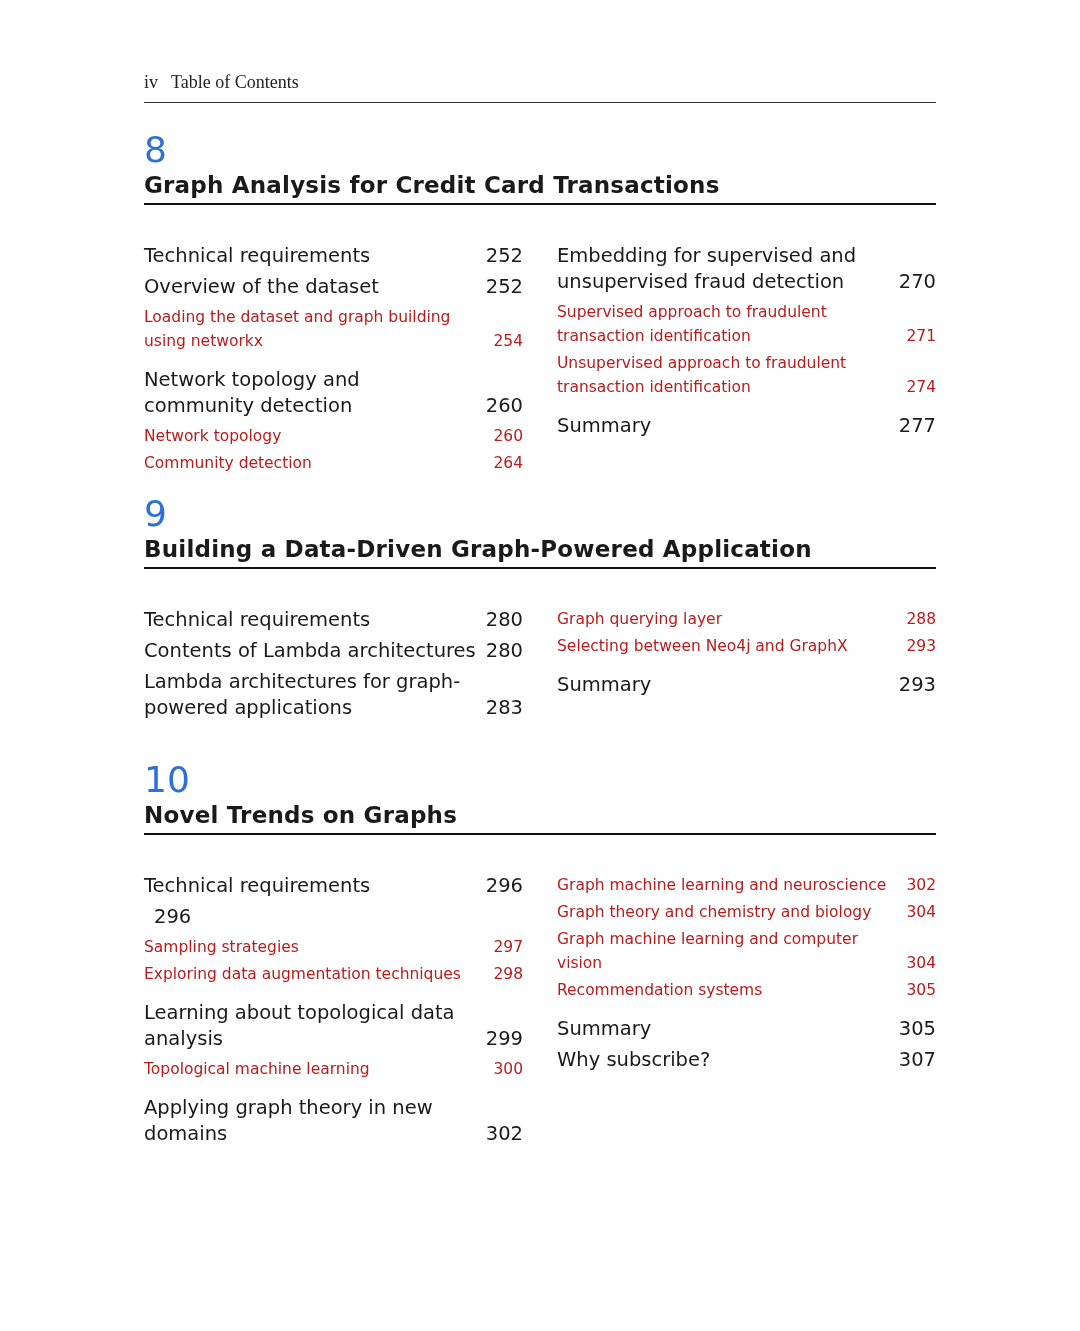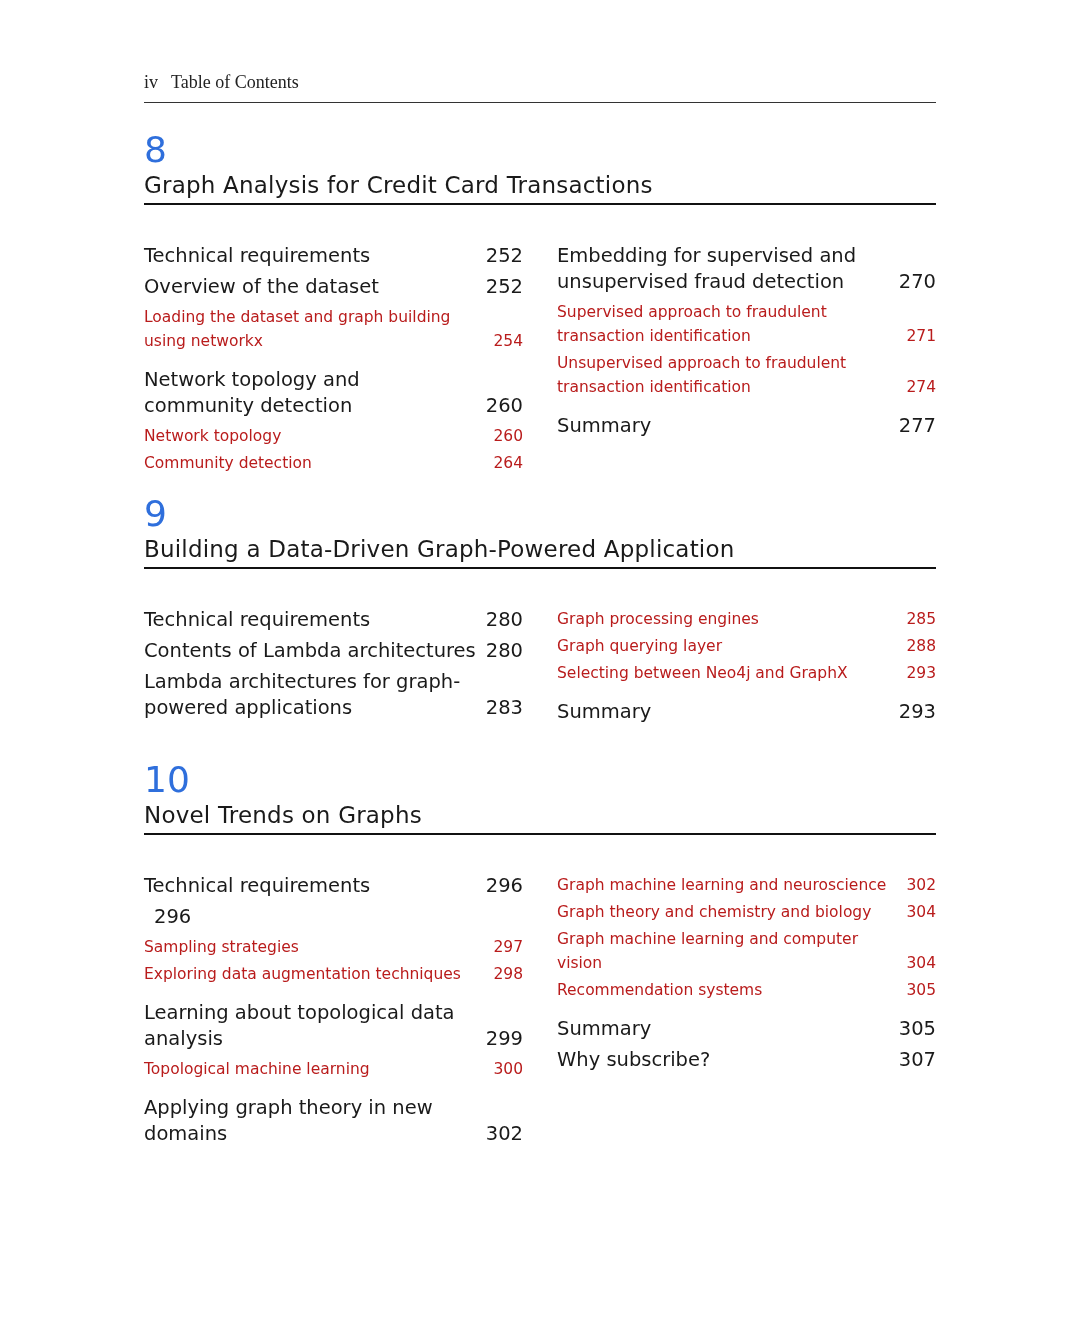--- a/index.html
+++ b/index.html
@@ -2,21 +2,21 @@
 <html><head>
 <meta charset="utf-8">
 <style>
   html, body { margin: 0; padding: 0; background: #ffffff; }
   body { width: 1080px; height: 1331px; position: relative; overflow: hidden; font-family: "DejaVu Sans", sans-serif; color: #1a1a1a; }
   .header { position: absolute; left: 144px; top: 72px; width: 792px; height: 30px; border-bottom: 1px solid #333; }
   .header span { font-family: "Liberation Serif", serif; font-size: 18px; color: #222; margin-top: 32px; }
   .header .pg { margin-right: 8px; }
   .chapter { position: absolute; left: 144px; width: 792px; }
   .ch-num { font-size: 36px; color: #2f6fdc; line-height: 40px; font-weight: normal; }
-  .ch-title { font-size: 23px; font-weight: normal; line-height: 30px; padding-bottom: 3px; border-bottom: 2px solid #111; letter-spacing: 0.2px; }
+  .ch-title { font-size: 23px; font-weight: bold; line-height: 30px; padding-bottom: 3px; border-bottom: 2px solid #111; letter-spacing: 0.2px; }
   .cols { display: flex; justify-content: space-between; margin-top: 14px; }
   .col { width: 379px; margin-top: 24px; }
   .entry { display: flex; justify-content: space-between; align-items: flex-end; }
   .entry .t { flex: 1; }
   .entry .p { text-align: center; white-space: nowrap; padding-left: 10px; }
   .main { font-size: 19.5px; line-height: 26px; color: #1a1a1a; margin-bottom: 5px; }
   .sub { font-size: 15.5px; line-height: 24px; color: #b91c1c; margin-bottom: 3px; }
   .gap { margin-top: 14px; }
 </style>
 </head>
@@ -91,24 +91,20 @@
           <span class="t">Contents of Lambda architectures</span>
           <span class="p">280</span>
         </div>
       <div class="entry main">
           <span class="t">Lambda architectures for graph-powered applications</span>
           <span class="p">283</span>
         </div>
     </div>
     <div class="col">
       <div class="entry sub">
-          <span class="t">Graph processing engines</span>
-          <span class="p">285</span>
-        </div>
-      <div class="entry sub">
           <span class="t">Graph querying layer</span>
           <span class="p">288</span>
         </div>
       <div class="entry sub">
           <span class="t">Selecting between Neo4j and GraphX</span>
           <span class="p">293</span>
         </div>
       <div class="entry main gap">
           <span class="t">Summary</span>
           <span class="p">293</span>

